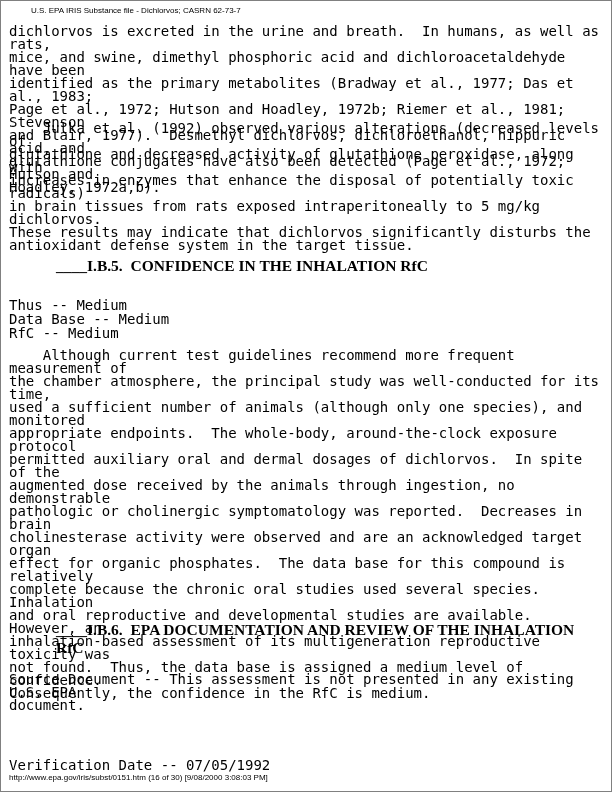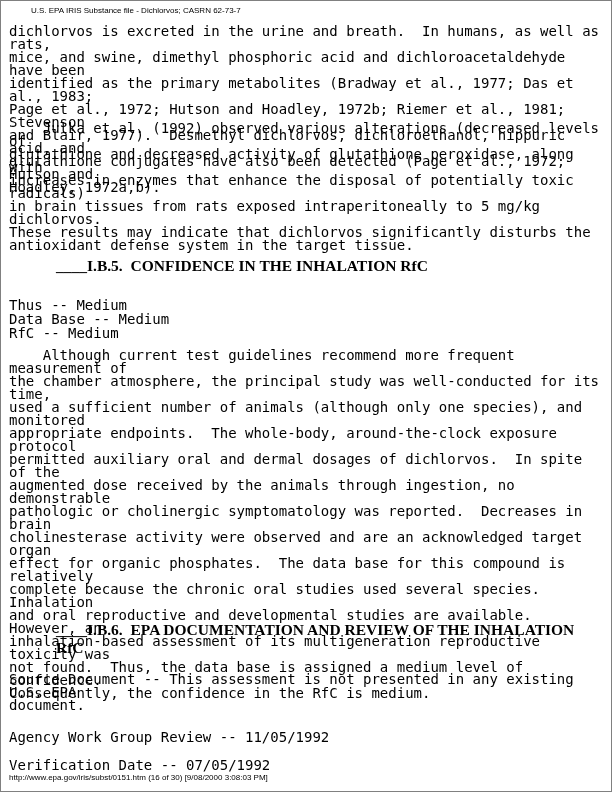--- a/index.html
+++ b/index.html
@@ -91,19 +91,18 @@
 inhalation-based assessment of its multigeneration reproductive toxicity was
 not found.  Thus, the data base is assigned a medium level of confidence.
 Consequently, the confidence in the RfC is medium.</div>
 
   <div class="block heading" style="top:620px;">____I.B.6.  EPA DOCUMENTATION AND REVIEW OF THE INHALATION RfC</div>
 
   <div class="block mono" style="top:666px;margin-top:6px;">Source Document -- This assessment is not presented in any existing U.S. EPA
 document.</div>
 
 
-  <div class="block mono" style="top:730px;">Agency Work Group Review -- 11/05/1992</div>
 
   <div class="block mono" style="top:758px;">Verification Date -- 07/05/1992</div>
 
   <div class="block meta" style="top:772px;">http://www.epa.gov/iris/subst/0151.htm (16 of 30) [9/08/2000 3:08:03 PM]</div>
 
 </div>
 
 </body></html>

